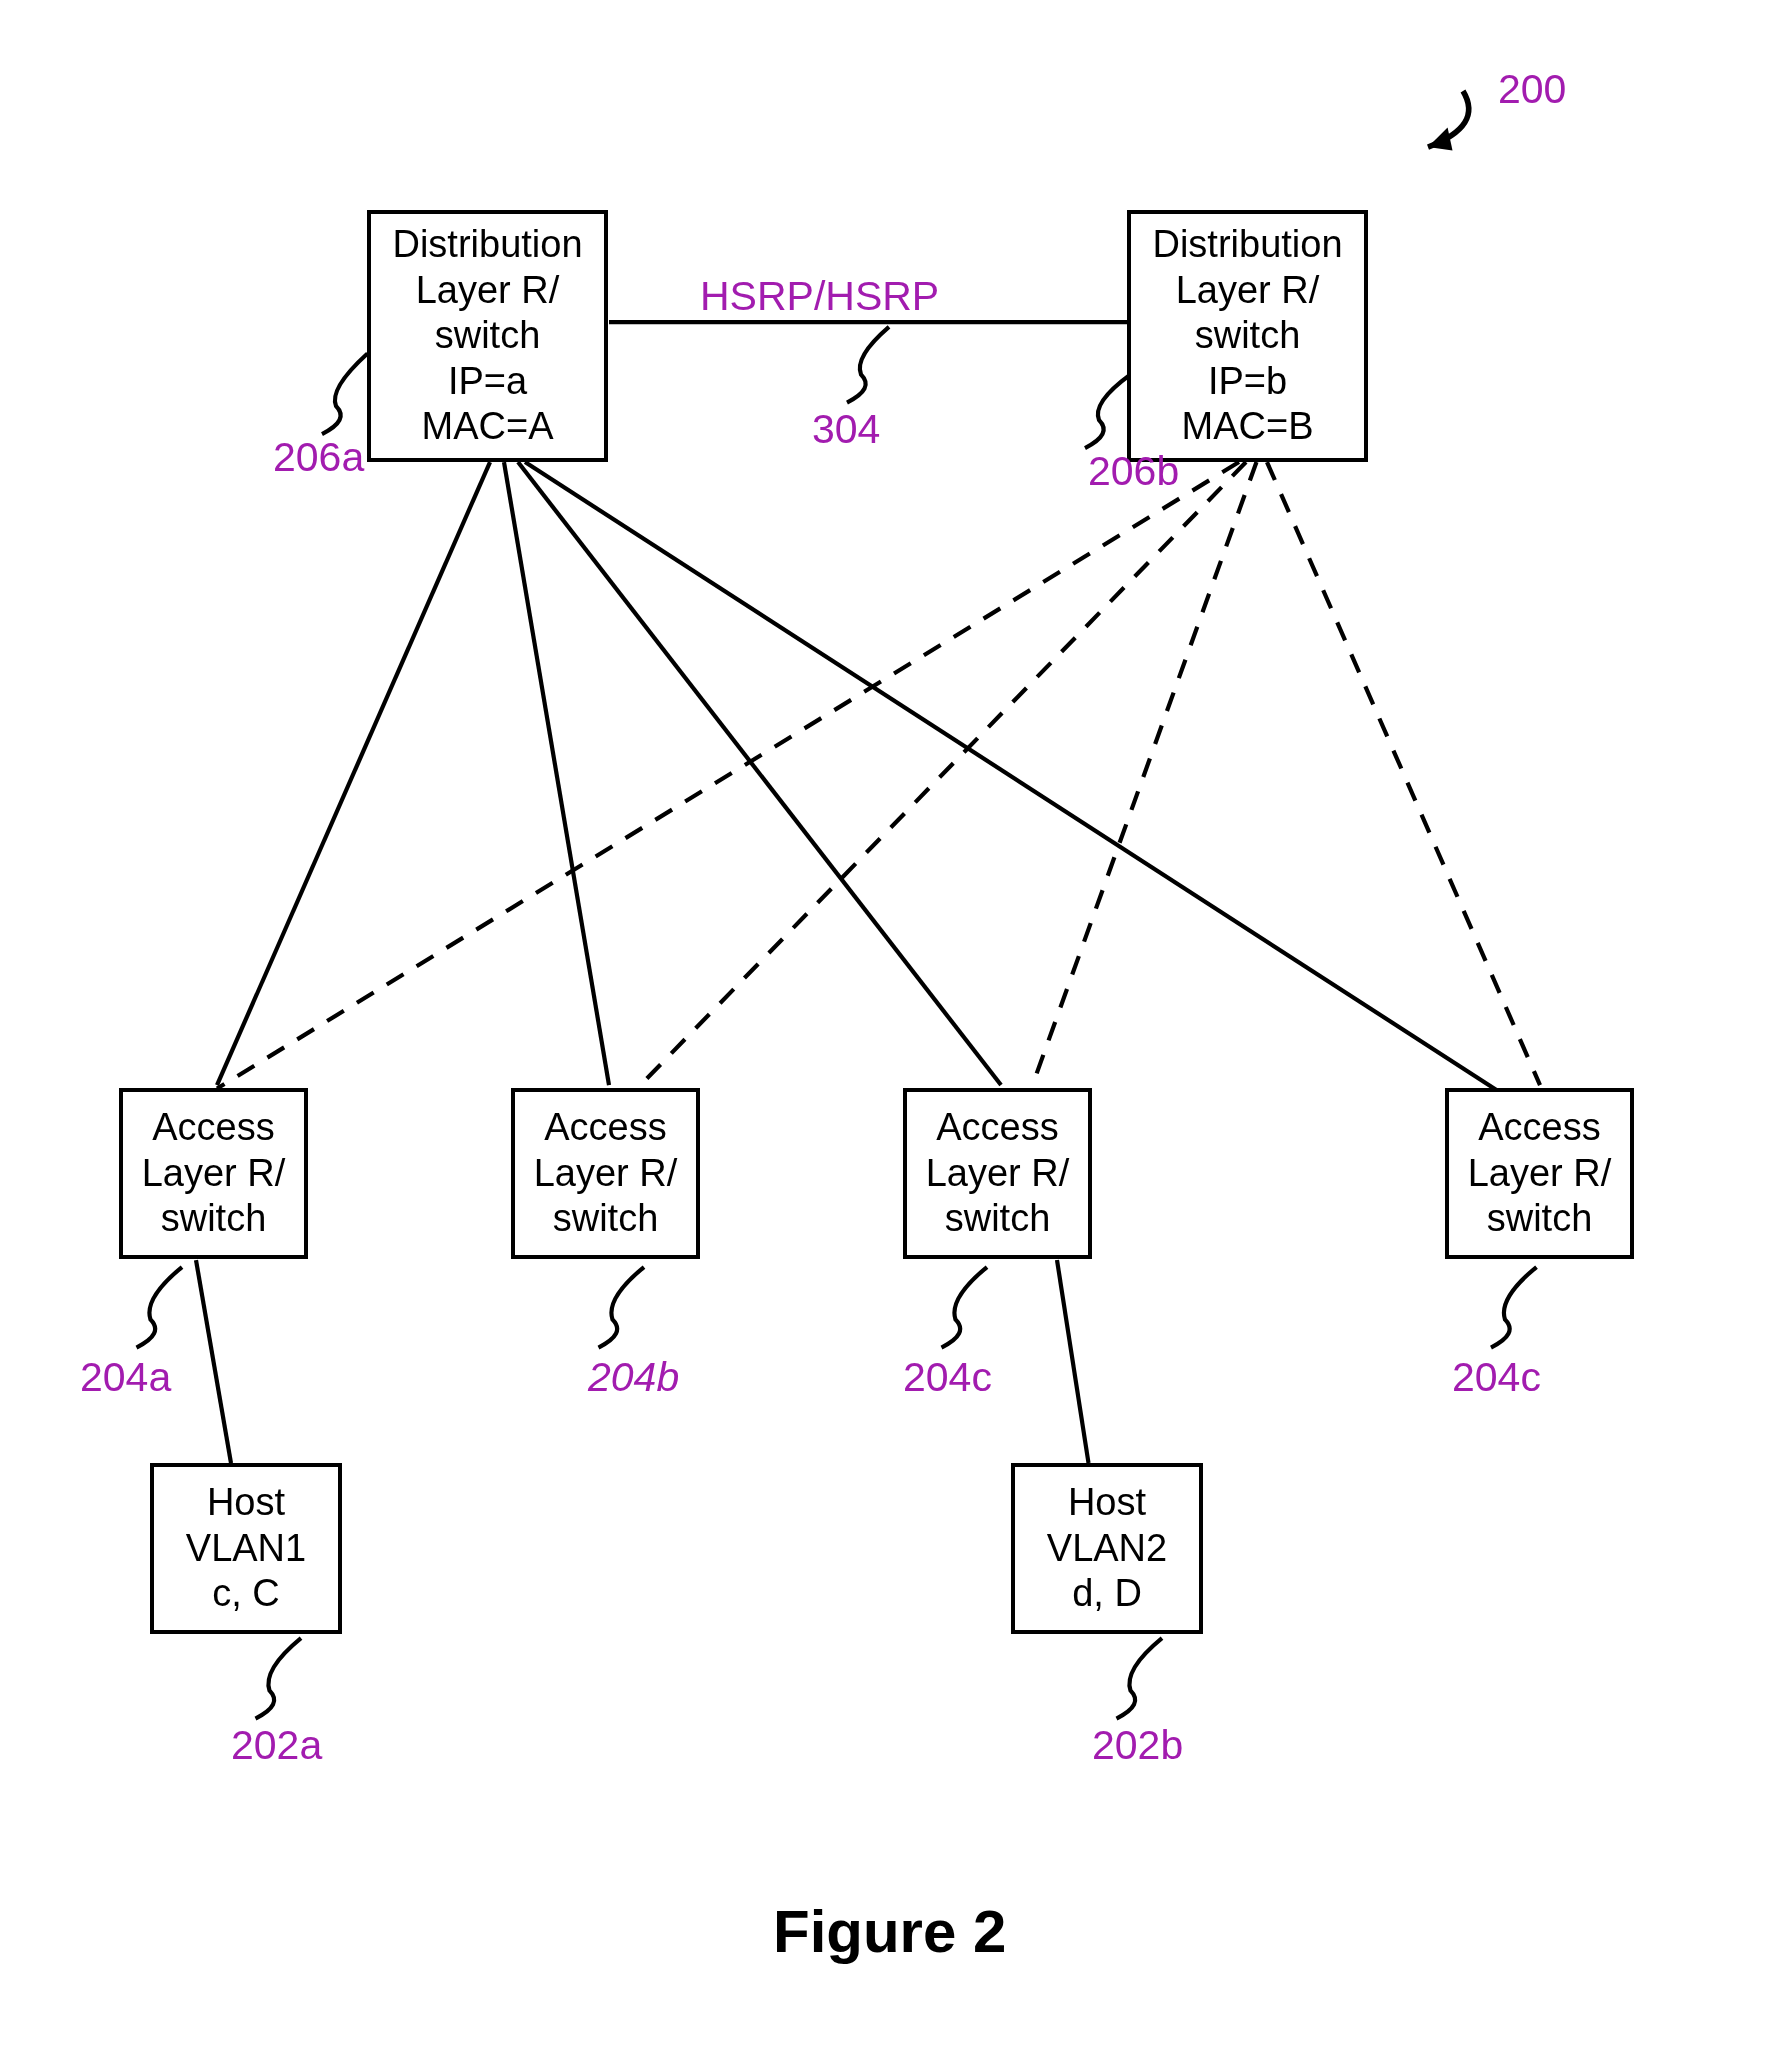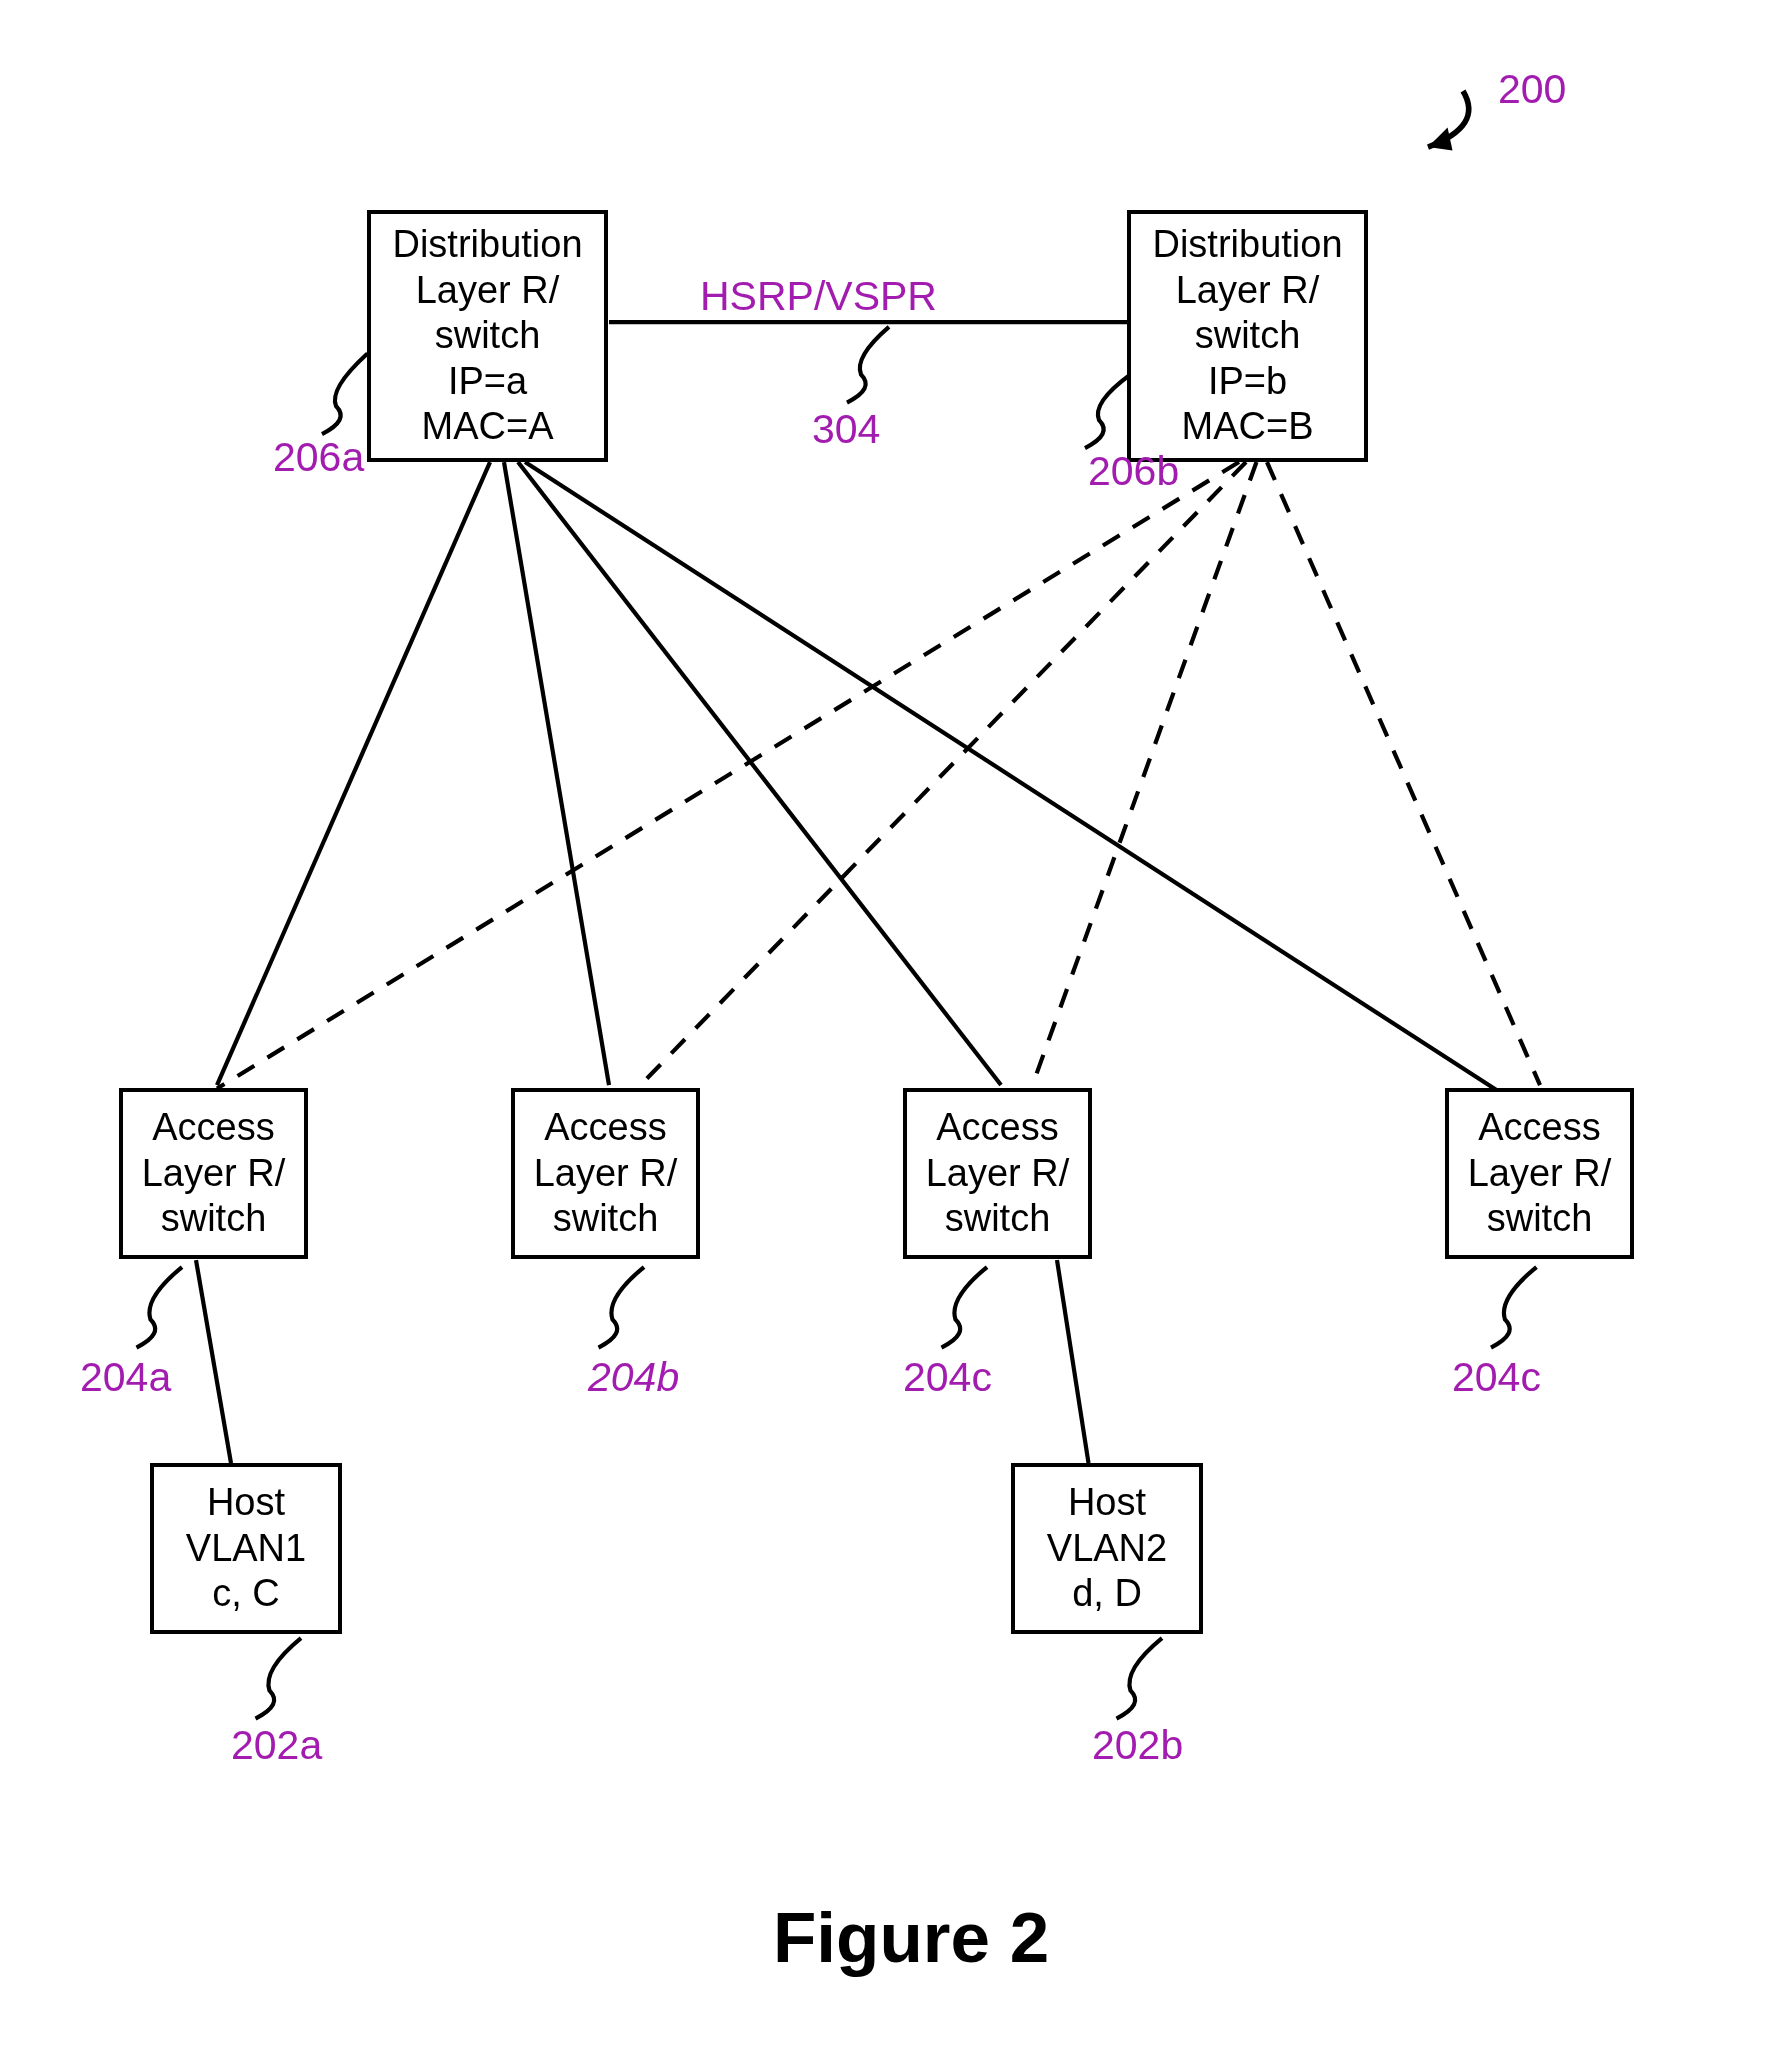--- a/index.html
+++ b/index.html
@@ -25,21 +25,21 @@
     box-sizing: border-box;
   }
   .label {
     position: absolute;
     font-size: 41px;
     color: #a21caf;
     white-space: nowrap;
   }
   .figure-caption {
     position: absolute;
-    font-size: 71px;
+    font-size: 60px;
     font-weight: bold;
   }
   svg.overlay {
     position: absolute;
     left: 0;
     top: 0;
     width: 1785px;
     height: 2056px;
     pointer-events: none;
   }
@@ -91,21 +91,21 @@
 </div>
 
 <div class="node" style="left:1127px; top:210px; width:241px; height:252px;">
   <div>Distribution</div>
   <div>Layer R/</div>
   <div>switch</div>
   <div>IP=b</div>
   <div>MAC=B</div>
 </div>
 
-<div class="label" style="left:700px; top:273px;">HSRP/VSPR</div>
+<div class="label" style="left:700px; top:273px;">HSRP/HSRP</div>
 
 <div class="label" style="left:273px; top:434px;">206a</div>
 <div class="label" style="left:812px; top:406px;">304</div>
 <div class="label" style="left:1088px; top:448px;">206b</div>
 
 <div class="node" style="left:119px; top:1088px; width:189px; height:171px;">
   <div>Access</div>
   <div>Layer R/</div>
   <div>switch</div>
 </div>

